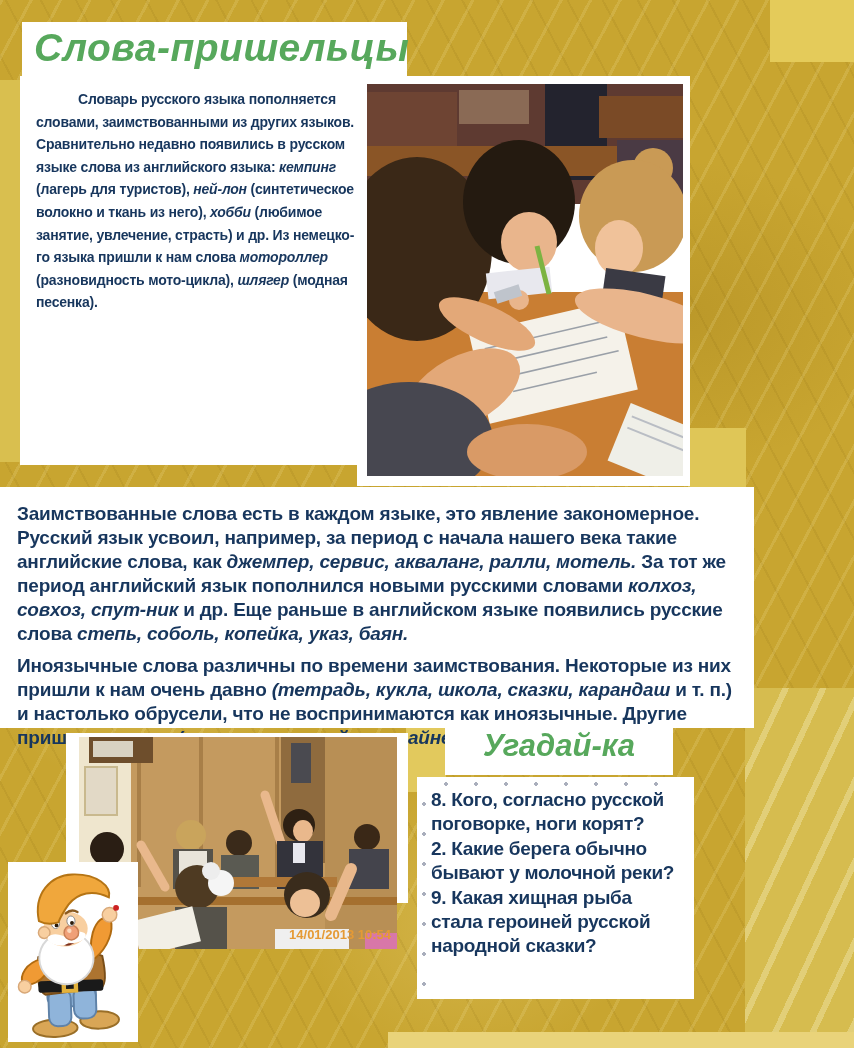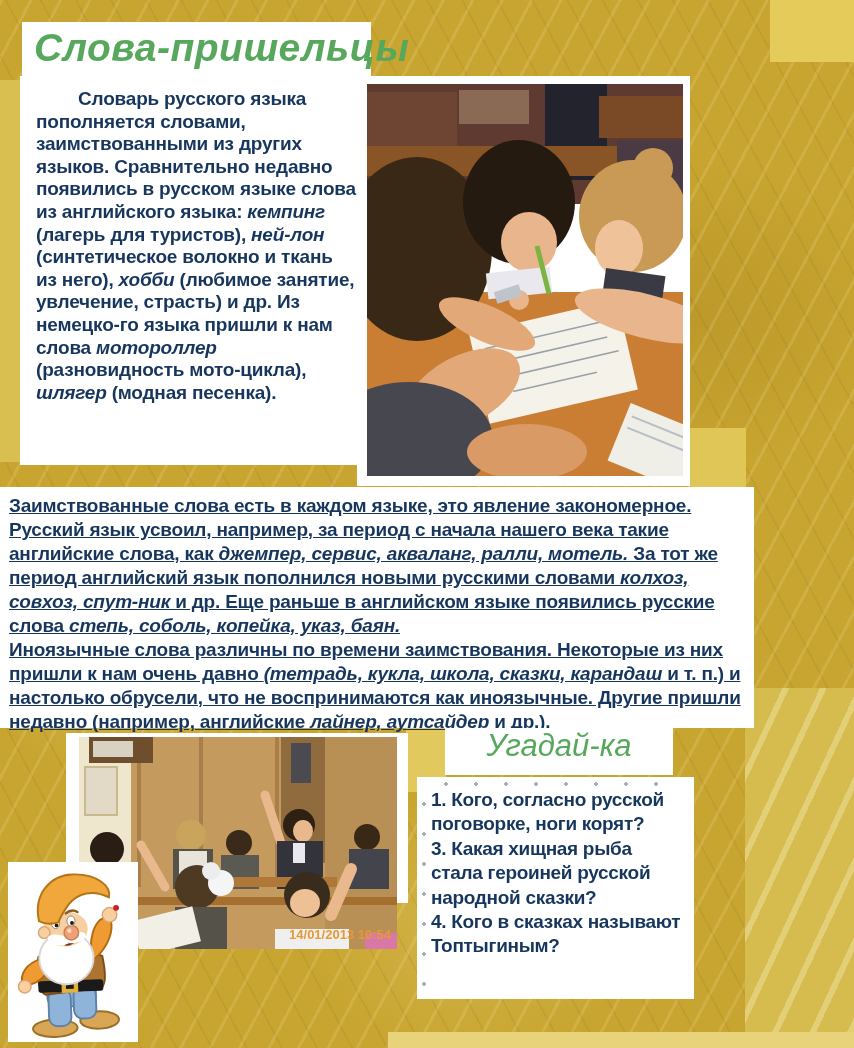--- a/index.html
+++ b/index.html
@@ -27,50 +27,50 @@
   .patch-mid{left:688px;top:428px;width:58px;height:60px;background:#DFC657;}
   .patch-under-guess{left:406px;top:728px;width:40px;height:64px;background:#E2C95D;}
   .patch-right-low{
     left:745px;top:688px;width:109px;height:360px;background:#D6BC4F;
     background-image:repeating-linear-gradient(115deg, rgba(255,250,215,.30) 0 6px, rgba(0,0,0,0) 6px 34px);
   }
   .patch-bottom{left:388px;top:1032px;width:466px;height:16px;background:#E9D37A;}
 
   .card{position:absolute;background:#ffffff;z-index:2;}
 
-  #title-box{left:22px;top:22px;width:349px;height:58px;}
+  #title-box{left:22px;top:22px;width:385px;height:58px;}
   #title-box .t{
     position:absolute;left:12px;top:4px;white-space:nowrap;
     font-size:39px;font-weight:bold;font-style:italic;letter-spacing:.5px;
     color:#57A85C;
   }
   #intro-box{left:20px;top:76px;width:346px;height:389px;}
   #intro-box .txt{
     position:absolute;left:16px;top:12px;width:320px;
-    font-size:19px;font-weight:bold;line-height:22.6px;color:#17365D;
+    font-size:14px;font-weight:bold;line-height:22.6px;color:#17365D;
     text-indent:42px;letter-spacing:-0.2px;
   }
   #photo1-frame{left:357px;top:76px;width:333px;height:410px;}
   #photo1-frame svg{position:absolute;left:10px;top:8px;}
 
   #middle-box{left:0;top:487px;width:754px;height:241px;}
   #middle-box .txt{
     position:absolute;left:9px;top:7px;width:738px;
     font-size:19px;font-weight:bold;line-height:24px;color:#17365D;
     letter-spacing:-0.2px;
   }
-  #middle-box .txt p{margin:0;text-decoration:underline;}
+  #middle-box .txt p{margin:8px;}
 
   #photo2-frame{left:66px;top:733px;width:342px;height:170px;}
   #photo2-frame svg{position:absolute;left:13px;top:4px;}
 
   #guess-box{left:445px;top:728px;width:228px;height:47px;}
   #guess-box .t{
     position:absolute;left:0;top:0;width:100%;text-align:center;
-    font-size:31px;font-weight:normal;font-style:italic;color:#57A85C;
+    font-size:31px;font-weight:bold;font-style:italic;color:#57A85C;
   }
   #quiz-box{left:417px;top:777px;width:277px;height:222px;}
   #quiz-box .txt{
     position:absolute;left:14px;top:11px;width:252px;
     font-size:19px;font-weight:bold;line-height:24.4px;color:#17365D;
     letter-spacing:-0.3px;
   }
   .dots-top{
     position:absolute;top:4px;left:14px;width:250px;height:6px;
     background-image:radial-gradient(circle, #A9AEBC 1.6px, rgba(0,0,0,0) 2px);
@@ -216,23 +216,23 @@
   </div>
 
   <div class="card" id="guess-box">
     <div class="t">Угадай-ка</div>
   </div>
 
   <div class="card" id="quiz-box">
     <div class="dots-top"></div>
     <div class="dots-left"></div>
     <div class="txt">
-      <div>1. Кого, согласно русской поговорке, ноги корят?</div>
-      <div>3. Какая хищная рыба стала героиней русской народной сказки?</div>
-      <div>4. Кого в сказках называют Топтыгиным?</div>
+      <div>8. Кого, согласно русской поговорке, ноги корят?</div>
+      <div>2. Какие берега обычно бывают у молочной реки?</div>
+      <div>9. Какая хищная рыба стала героиней русской народной сказки?</div>
     </div>
   </div>
 
   <div class="card" id="dwarf-box">
     <svg width="126" height="176" viewBox="0 0 130 180">
       <g transform="rotate(-2 65 90)">
 
         <ellipse cx="44" cy="168" rx="23" ry="9" fill="#D9A656" stroke="#9A6F28" stroke-width="2"></ellipse>
         <ellipse cx="90" cy="161" rx="20" ry="9" fill="#D9A656" stroke="#9A6F28" stroke-width="2"></ellipse>
 

